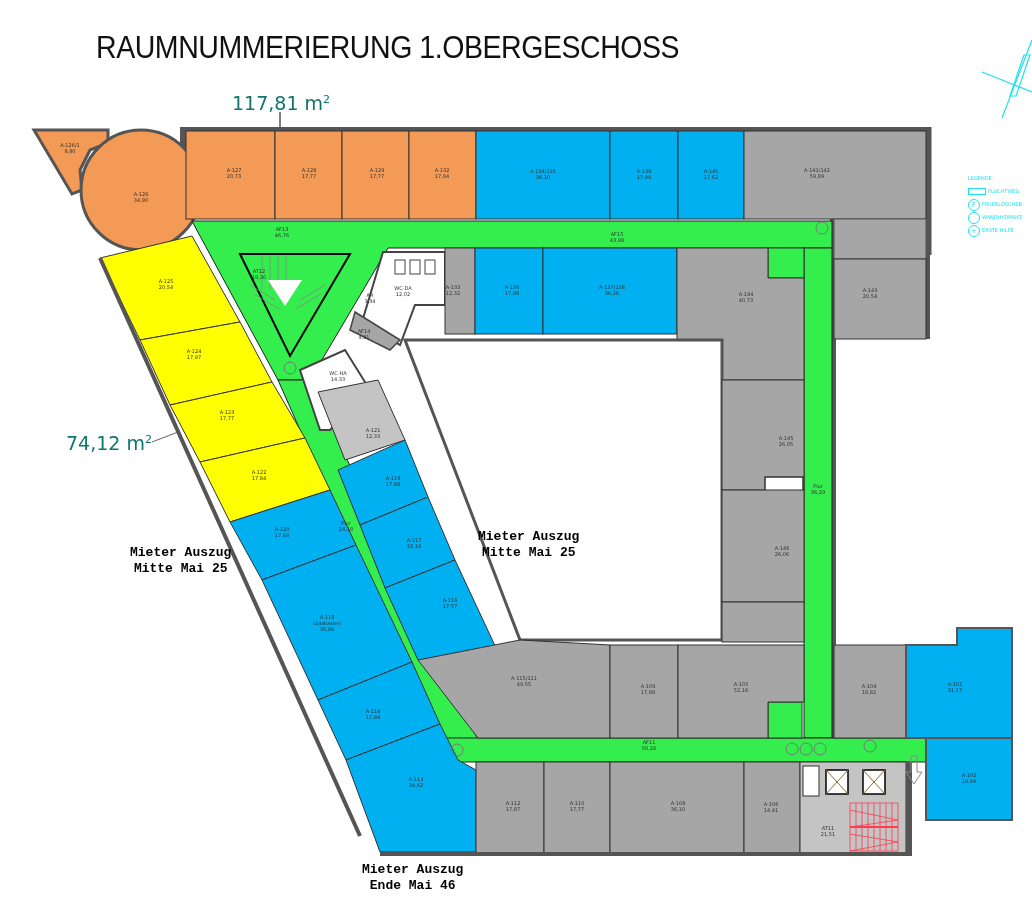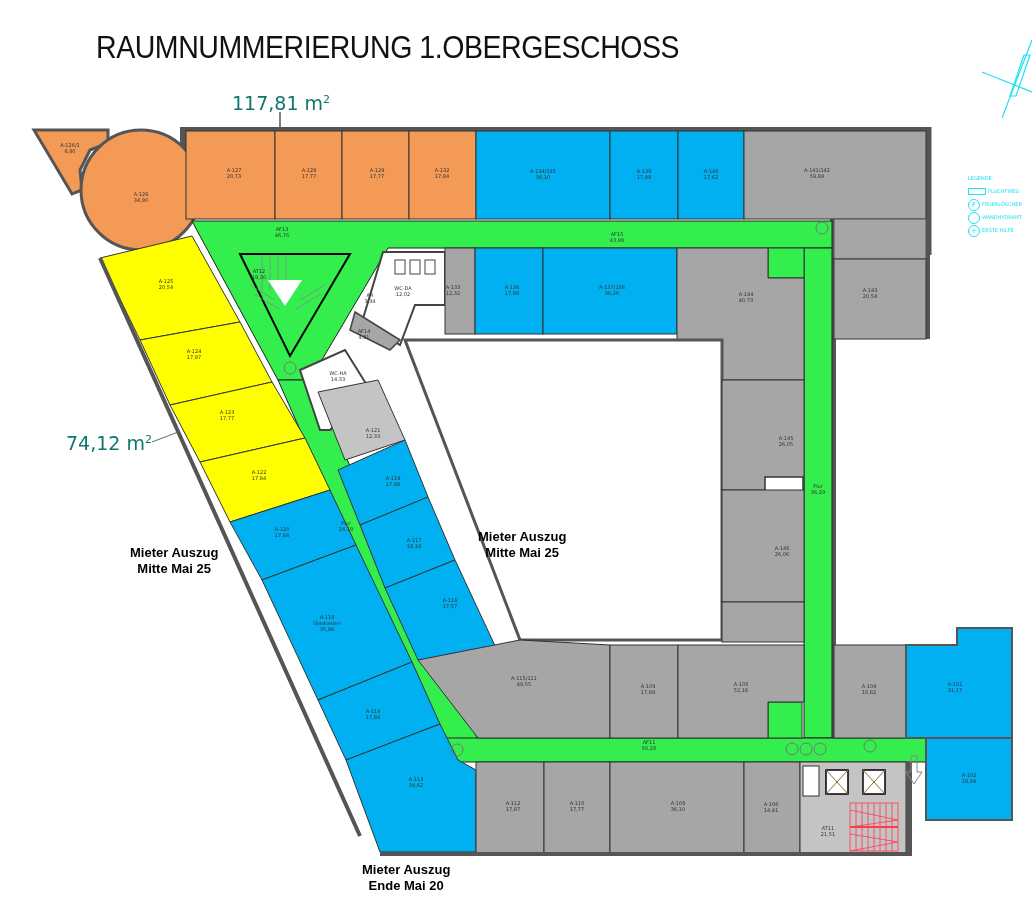--- a/index.html
+++ b/index.html
@@ -1,21 +1,21 @@
 <!DOCTYPE html>
 <html><head>
 <meta charset="utf-8">
 <style>
   html,body{margin:0;padding:0;background:#fff;}
   body{width:1032px;height:918px;position:relative;overflow:hidden;font-family:"Liberation Sans",sans-serif;}
   #plan{position:absolute;left:0;top:0;}
   .title{position:absolute;left:96px;top:30px;font-family:"Liberation Sans",sans-serif;font-size:31px;color:#111;letter-spacing:-0.5px;transform:scaleX(0.92);transform-origin:left top;white-space:nowrap;}
   .area-note{position:absolute;font-family:"DejaVu Sans",sans-serif;font-size:19px;color:#0f766e;white-space:nowrap;}
   .area-note sup{font-size:11px;}
-  .tenant-note{position:absolute;font-family:Liberation Sans, sans-serif;font-weight:bold;font-size:13px;color:#000;text-align:center;line-height:16px;white-space:nowrap;}
+  .tenant-note{position:absolute;font-family:Liberation Mono, monospace;font-weight:bold;font-size:13px;color:#000;text-align:center;line-height:16px;white-space:nowrap;}
   .legend{position:absolute;left:968px;top:172px;font-family:"DejaVu Sans",sans-serif;font-size:5px;color:#1de0f0;line-height:13px;}
   .legend .row{display:flex;align-items:center;gap:2px;}
   .legend .ic{display:inline-block;width:10px;height:10px;border:1px solid #1de0f0;border-radius:50%;font-size:7px;line-height:10px;text-align:center;}
   .legend .arrow{display:inline-block;width:16px;height:5px;border:1px solid #1de0f0;}
   .lbl{font-family:"DejaVu Sans",sans-serif;font-size:5px;fill:#333;text-anchor:middle;}
 </style>
 </head>
 <body>
 
 <div class="title">RAUMNUMMERIERUNG 1.OBERGESCHOSS</div>
@@ -221,21 +221,21 @@
 <div class="tenant-note" style="left:130px;top:545px;">
   <div>Mieter Auszug</div>
   <div>Mitte Mai 25</div>
 </div>
 <div class="tenant-note" style="left:478px;top:529px;">
   <div>Mieter Auszug</div>
   <div>Mitte Mai 25</div>
 </div>
 <div class="tenant-note" style="left:362px;top:862px;">
   <div>Mieter Auszug</div>
-  <div>Ende Mai 20</div>
+  <div>Ende Mai 46</div>
 </div>
 
 <div class="legend">
   <div>LEGENDE:</div>
   <div class="row">
       <span class="arrow"></span>
       <span>FLUCHTWEG</span>
     </div>
   <div class="row">
       <span class="ic">F</span>

